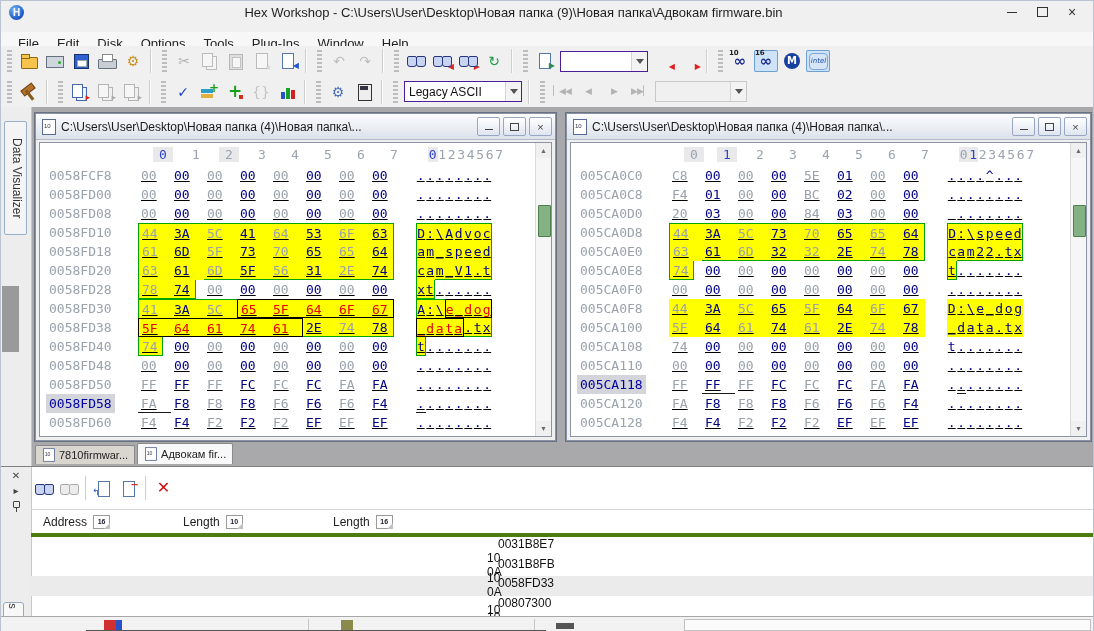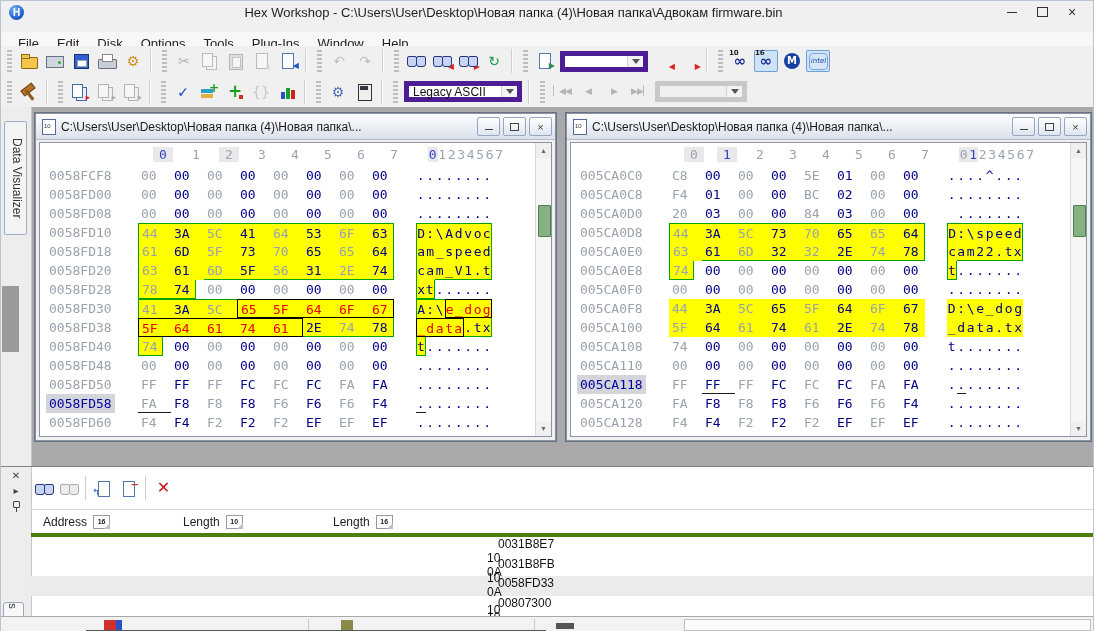--- a/index.html
+++ b/index.html
@@ -64,21 +64,21 @@
   .k-pages2::after{content:"▸";position:absolute;right:2px;bottom:1px;font-size:9px;color:#d22;}
   .k-bookplus::before{content:"";position:absolute;left:4px;top:8px;width:12px;height:4px;background:#2aa0c8;box-shadow:0 5px 0 #e0b040;}
   .k-bookplus::after{content:"+";position:absolute;right:2px;top:0;font-size:12px;font-weight:bold;color:#18a018;}
   .k-plus .g{font-size:17px;font-weight:bold;color:#18a018;}
   .k-plus::after{content:"";position:absolute;right:4px;bottom:4px;width:4px;height:4px;background:#d03020;}
   .k-chart::before{content:"";position:absolute;left:6px;bottom:4px;width:4px;height:7px;background:#2a52c8;
     box-shadow:5px -4px 0 0 #18a028, 5px 0 0 0 #18a028, 10px -2px 0 0 #d02020, 10px 0 0 0 #d02020;}
   .k-calc::before{content:"";position:absolute;left:6px;top:3px;width:12px;height:15px;background:#eee;border:1px solid #333;}
   .k-calc::after{content:"";position:absolute;left:8px;top:5px;width:8px;height:4px;background:#334;}
   .k-nav .g{font-size:9px;color:#5a6470;letter-spacing:-1px;}
-  .combo{height:21px;border:5px solid #4c1d95;background:#fff;display:flex;align-items:center;position:relative;
+  .combo{height:21px;border:1px solid #4c1d95;background:#fff;display:flex;align-items:center;position:relative;
     font-size:12px;color:#111;margin:0 2px;box-sizing:border-box;}
   .combo .cval{flex:1;padding:0 4px;white-space:nowrap;overflow:hidden;}
   .combo .carr{width:15px;height:100%;display:flex;align-items:center;justify-content:center;border-left:1px solid #d5d5d5;background:#f3f3f3;}
   .combo .carr::after{content:"";border:4px solid transparent;border-top:5px solid #555;margin-top:4px;}
   .combo.dis{background:#f0f0f0;border-color:#c8c8c8;color:#999;}
   
   .mdi{position:absolute;left:0;top:106px;width:100%;height:359px;background:#a9a9ac;overflow:hidden;}
   .dockstrip{position:absolute;left:0;top:0;width:30px;height:100%;background:#ededed;border-right:1px solid #c6c6c6;}
   .vtab{position:absolute;left:3px;top:14px;width:21px;height:112px;background:#f4f4f4;border:1px solid #9ab0c8;border-radius:2px;
     writing-mode:vertical-rl;font-size:12px;color:#333;text-align:center;line-height:19px;}
@@ -100,21 +100,21 @@
   .hsp{width:110px;flex:none;}
   .hcell{width:33px;flex:none;padding-left:3px;box-sizing:border-box;}
   .hcell span{display:inline-block;width:20px;text-align:center;}
   .hcell span.shade{background:#e9e9ec;}
   .hcell span.caretc{color:#2f43c9;}
   .asp{width:14px;flex:none;}
   .ach{display:inline-block;width:9.5px;text-align:center;}
   .ach.shade{background:#e9e9ec;}
   .ach.caretc{color:#2f43c9;}
   .hexrows{font-family:"DejaVu Sans Mono",monospace;font-size:13px;line-height:19px;}
-  .hrow{display:flex;height:19px;}
+  .hrow{display:flex;height:19px;text-decoration:underline;}
   .addr{width:80px;flex:none;padding-left:6px;color:#9aa2ac;box-sizing:border-box;}
   .addr span{display:inline-block;padding:0 3px;}
   .addr.sel span{background:#d4d4db;color:#0000a0;}
   .bcells{display:flex;margin-left:18px;flex:none;}
   .b{width:33px;flex:none;padding-left:3px;box-sizing:border-box;}
   .b.shr{width:25px;margin-right:8px;}
   .acells{display:flex;margin-left:14px;flex:none;white-space:pre;}
   .a{width:9.5px;flex:none;text-align:center;box-sizing:border-box;color:#000086;}
   .even{color:#9aa2ac;} .odd{color:#000086;}
   .hy{background:#ffff00;--bc:#00a400;}
@@ -167,21 +167,21 @@
   .svline{position:absolute;top:2px;width:1px;height:14px;background:#c8c8c8;}
   .sbox{position:absolute;left:683px;top:2px;width:407px;height:12px;background:#fbfbfb;border:1px solid #c0c0c0;box-sizing:border-box;}
   .sdark{position:absolute;left:85px;top:13px;width:460px;height:2px;background:#555;}
 </style>
 </head>
 <body>
 
 <div id="win">
   <div class="titlebar">
     <div class="appico">H</div>
-    <div class="ttext">Hex Workshop - C:\Users\User\Desktop\Новая папка (4)\Новая папка\Адвокам firmware.bin</div>
+    <div class="ttext">Hex Workshop - C:\Users\User\Desktop\Новая папка (9)\Новая папка\Адвокам firmware.bin</div>
     <div class="wbtns">
       <div class="wbtn">
           <span class="mline"></span>
         </div>
       <div class="wbtn">
           <span class="mbox"></span>
         </div>
       <div class="wbtn cl">×</div>
     </div>
   </div>
@@ -788,20 +788,30 @@
               <div class="acells"><span class="a">.</span><span class="a">.</span><span class="a">.</span><span class="a">.</span><span class="a">.</span><span class="a">.</span><span class="a">.</span><span class="a">.</span></div>
             </div>
           </div>
           <div class="vscroll">
             <div class="sarr up">▲</div>
             <div class="sarr dn">▼</div>
             <div class="sthumb" style="top: 62px;"></div>
           </div>
         </div>
       </div>
+    <div class="doctabs" id="doctabs">
+        <div class="dtab">
+          <span class="fico"></span>
+          <span>7810firmwar...</span>
+        </div>
+        <div class="dtab active">
+          <span class="fico"></span>
+          <span>Адвокам fir...</span>
+        </div>
+      </div>
   </div>
 
   <div class="results">
     <div class="rstrip">
       <div class="rsbtn">✕</div>
       <div class="rsbtn">▸</div>
       <div class="rsbtn">
           <span class="k-pin"></span>
         </div>
       <div class="rtab">

